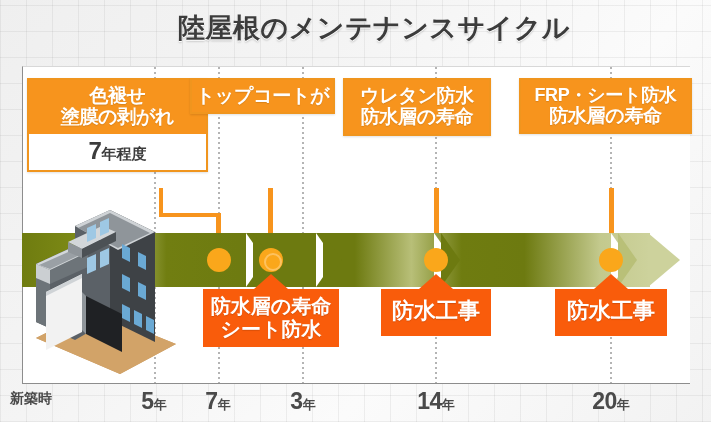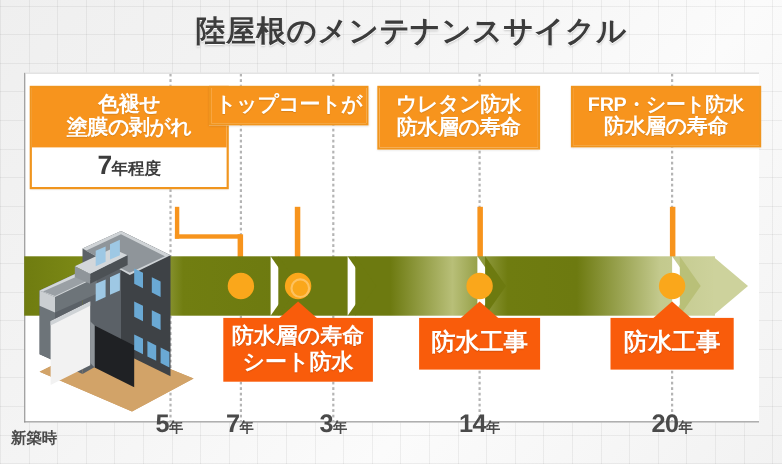--- a/index.html
+++ b/index.html
@@ -140,21 +140,21 @@
     border-right: 17px solid transparent;
     border-bottom: 15px solid #f95c0b;
   }
   .action span { display: block; }
   #act1 { left: 203px; top: 289px; width: 136px; height: 58px; font-size: 20px; }
   #act2 { left: 381px; top: 289px; width: 110px; height: 47px; font-size: 22px; padding-top: 9px; }
   #act3 { left: 555px; top: 289px; width: 112px; height: 47px; font-size: 22px; padding-top: 9px; }
 
   
   .axis-label {
-    position: absolute; top: 372px;
+    position: absolute; top: 388px;
     color: #4a4a4a; font-weight: bold;
     white-space: nowrap;
     transform: translateX(-50%);
   }
   .axis-label .n { font-size: 23px; letter-spacing: -.5px; }
   .axis-label .u { font-size: 13px; }
   #ax0 { left: 10px; transform: none; font-size: 14px; top: 390px; }
 
   
   #building { position: absolute; left: 30px; top: 192px; }

